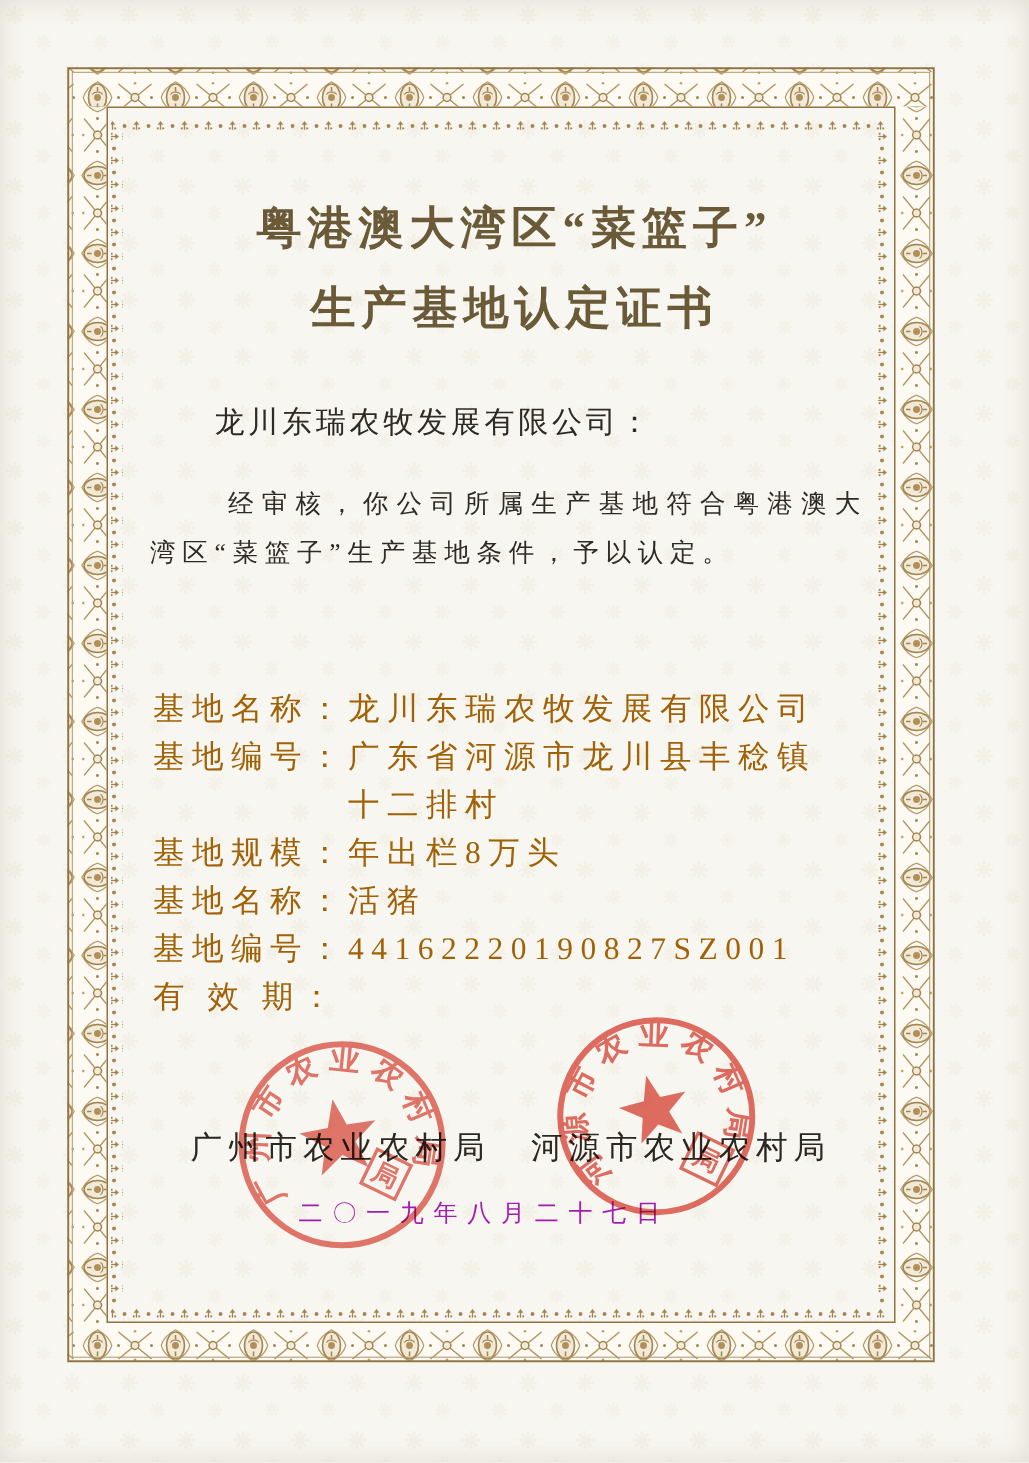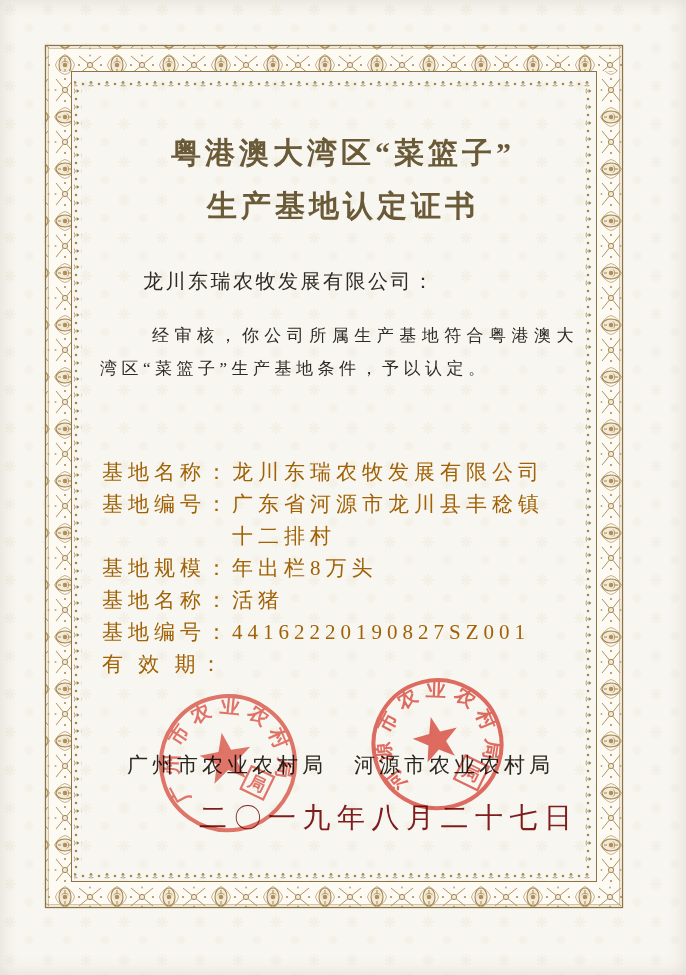--- a/index.html
+++ b/index.html
@@ -34,21 +34,21 @@
   }
   .field-row{display:flex;line-height:32px;}
   .field-label{flex:0 0 auto;letter-spacing:5px;white-space:pre;}
   .field-value{width:336px;letter-spacing:5px;}
   .issuers{
     position:absolute;left:127px;top:751px;display:flex;gap:27px;
     font-size:21px;letter-spacing:4px;color:#2b2721;
   }
   .date-line{
     position:absolute;left:199px;top:799px;
-    font-size:28px;letter-spacing:6.5px;color:#7f1d1d;
+    font-size:16px;letter-spacing:6.5px;color:#a21caf;
   }
   .stamp{
     position:absolute;mix-blend-mode:multiply;opacity:.88;
   }
   .stamp-left{left:154px;top:688px;transform:rotate(-10deg);}
   .stamp-right{left:368px;top:672px;transform:rotate(-14deg);}
   .seal-text{
     font-family:"Liberation Serif","DejaVu Serif",serif;
     font-size:20px;font-weight:bold;letter-spacing:7px;fill:#dd4a3e;
   }

